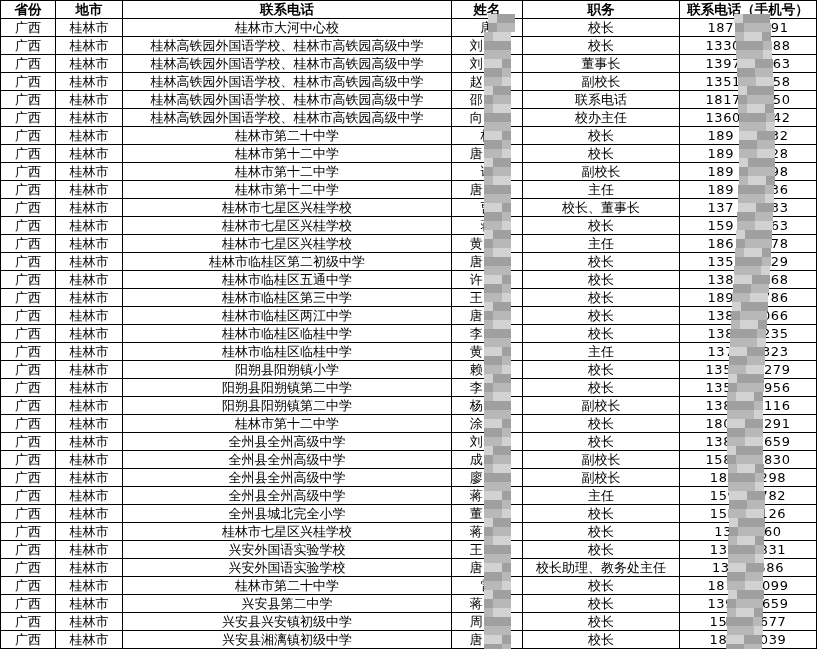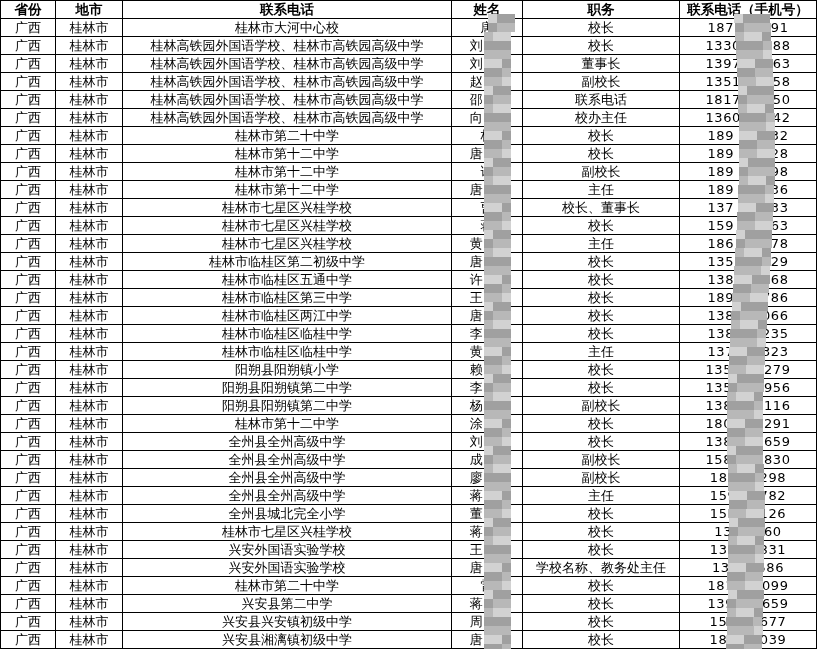--- a/index.html
+++ b/index.html
@@ -282,21 +282,21 @@
         <td style="white-space: pre;">兴安外国语实验学校</td>
         <td style="white-space: pre;">王  琼</td>
         <td style="white-space: pre;">校长</td>
         <td class="phone" style="white-space: pre;">1372   831</td>
       </tr>
       <tr>
         <td style="white-space: pre;">广西</td>
         <td style="white-space: pre;">桂林市</td>
         <td style="white-space: pre;">兴安外国语实验学校</td>
         <td style="white-space: pre;">唐  明</td>
-        <td style="white-space: pre;">学校名称、教务处主任</td>
+        <td style="white-space: pre;">校长助理、教务处主任</td>
         <td class="phone" style="white-space: pre;">137    586</td>
       </tr>
       <tr>
         <td style="white-space: pre;">广西</td>
         <td style="white-space: pre;">桂林市</td>
         <td style="white-space: pre;">桂林市第二十中学</td>
         <td style="white-space: pre;">雷</td>
         <td style="white-space: pre;">校长</td>
         <td class="phone" style="white-space: pre;">181    6099</td>
       </tr>

